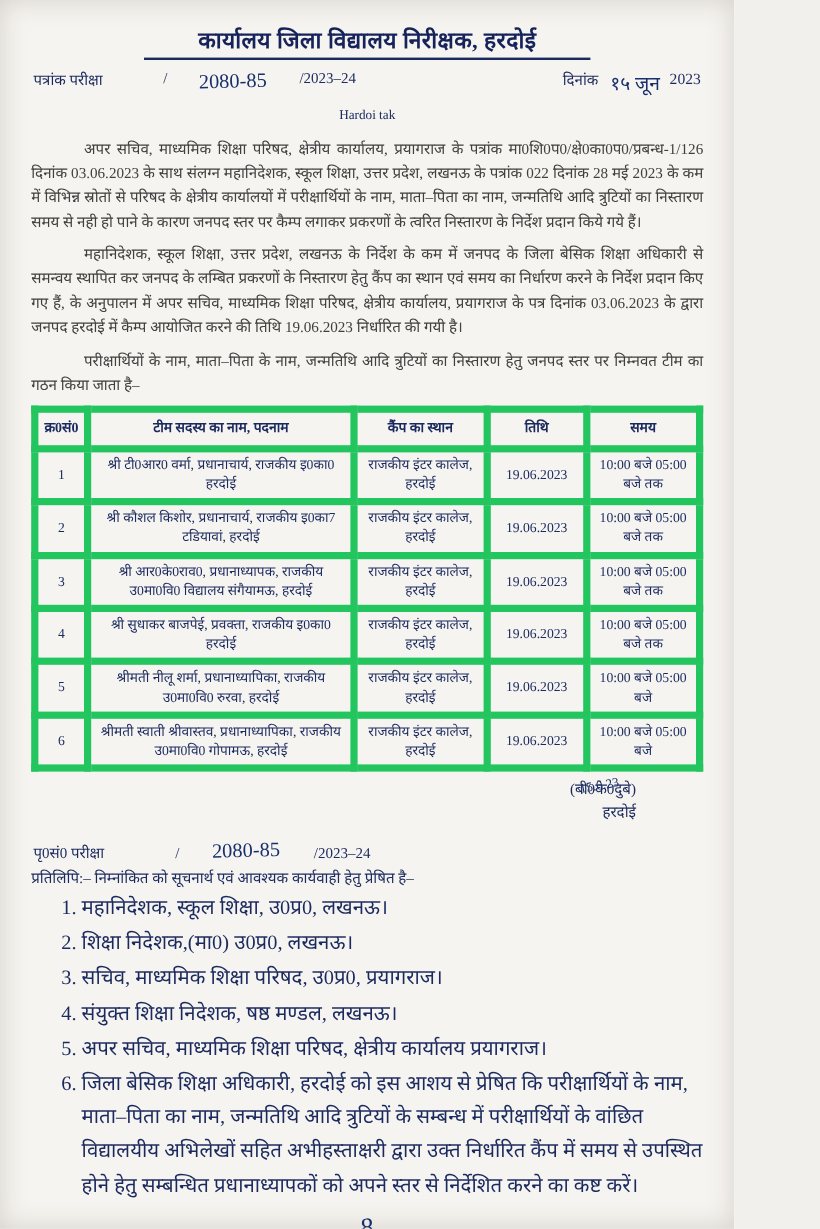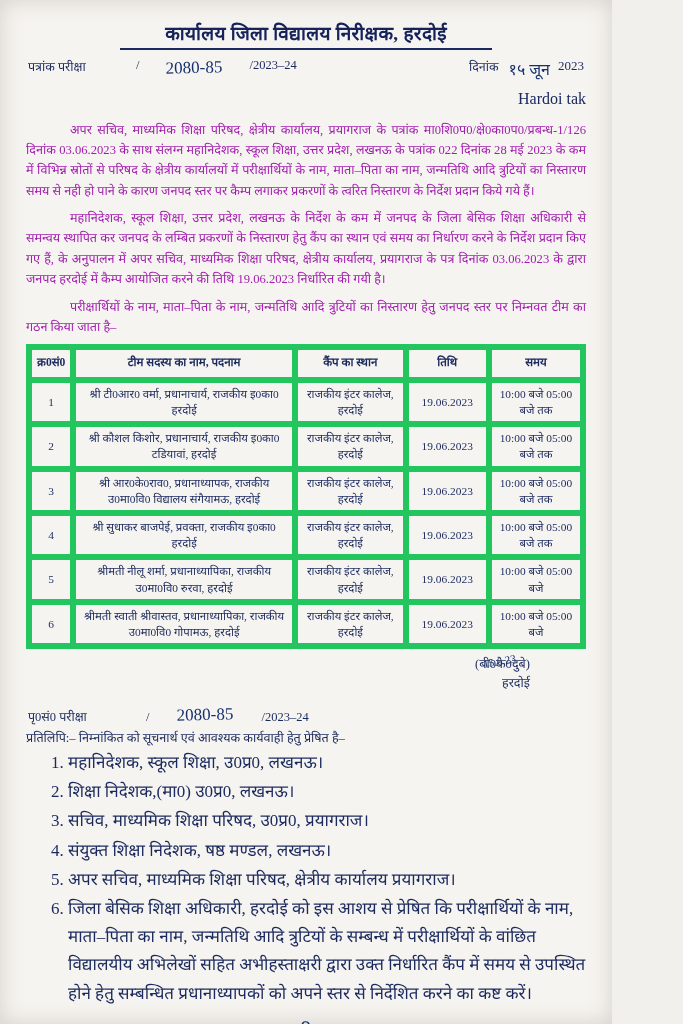--- a/index.html
+++ b/index.html
@@ -60,32 +60,32 @@
   .meta-year { width: 120px; }
   .meta-spacer { flex: 1; }
   .meta-date-label { margin-right: 10px; }
   .meta-date-val {
     font-size: 16px;
     color: #17306d;
     margin-right: 8px;
   }
   .meta-date-year { font-size: 13px; }
   .subject {
-    text-align: right;
-    font-size: 16px;
+    text-align: center;
+    font-size: 11px;
     margin: 10px 0 12px 0;
     color: #1a2a60;
   }
   p.para {
     font-size: 12.6px;
     line-height: 1.62;
     text-align: justify;
     margin: 0 0 7px 0;
     text-indent: 44px;
-    color: #a21caf;
+    color: #404040;
   }
   table.camp {
     width: 100%;
     border-collapse: collapse;
     margin: 6px 0 4px 0;
     font-size: 11.4px;
     color: #1b2a5e;
   }
   table.camp th, table.camp td {
     border: 6px solid #22c55e;
@@ -199,21 +199,21 @@
     <tbody>
       <tr>
         <td>1</td>
         <td>श्री टी0आर0 वर्मा, प्रधानाचार्य, राजकीय इ0का0 हरदोई</td>
         <td>राजकीय इंटर कालेज, हरदोई</td>
         <td>19.06.2023</td>
         <td>10:00 बजे 05:00 बजे तक</td>
       </tr>
       <tr>
         <td>2</td>
-        <td>श्री कौशल किशोर, प्रधानाचार्य, राजकीय इ0का0 टडियावां, हरदोई</td>
+        <td>श्री कौशल किशोर, प्रधानाचार्य, राजकीय इ0का7 टडियावां, हरदोई</td>
         <td>राजकीय इंटर कालेज, हरदोई</td>
         <td>19.06.2023</td>
         <td>10:00 बजे 05:00 बजे तक</td>
       </tr>
       <tr>
         <td>3</td>
         <td>श्री आर0के0राव0, प्रधानाध्यापक, राजकीय उ0मा0वि0 विद्यालय संगैयामऊ, हरदोई</td>
         <td>राजकीय इंटर कालेज, हरदोई</td>
         <td>19.06.2023</td>
         <td>10:00 बजे 05:00 बजे तक</td>

